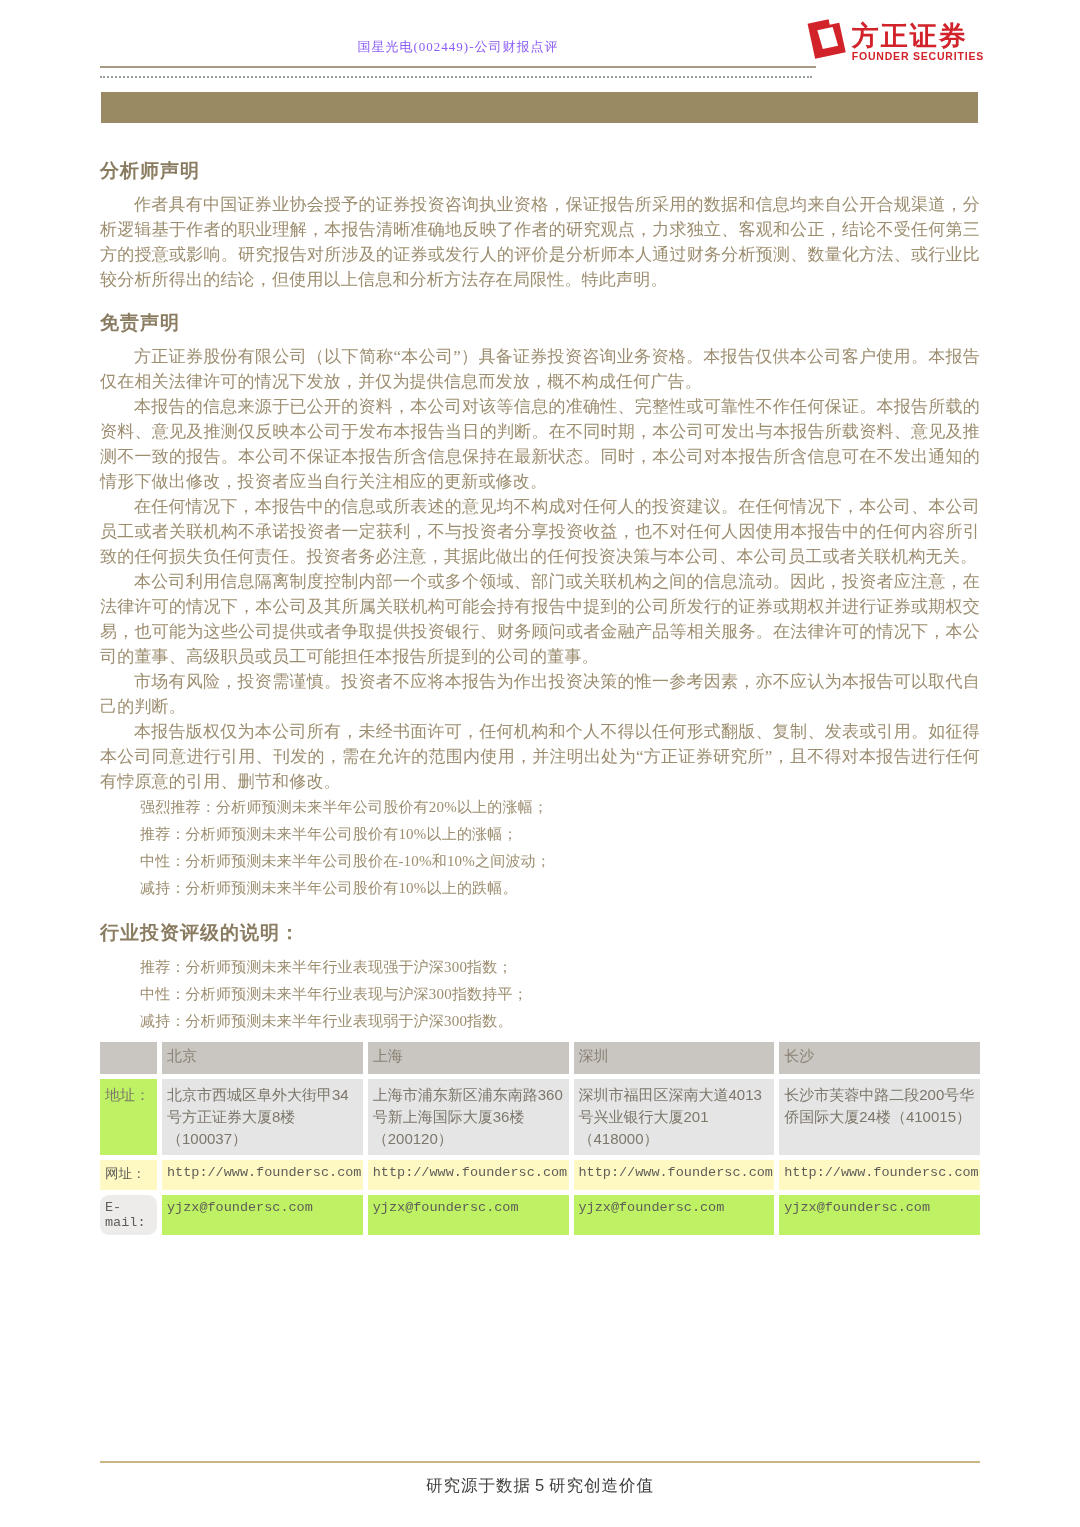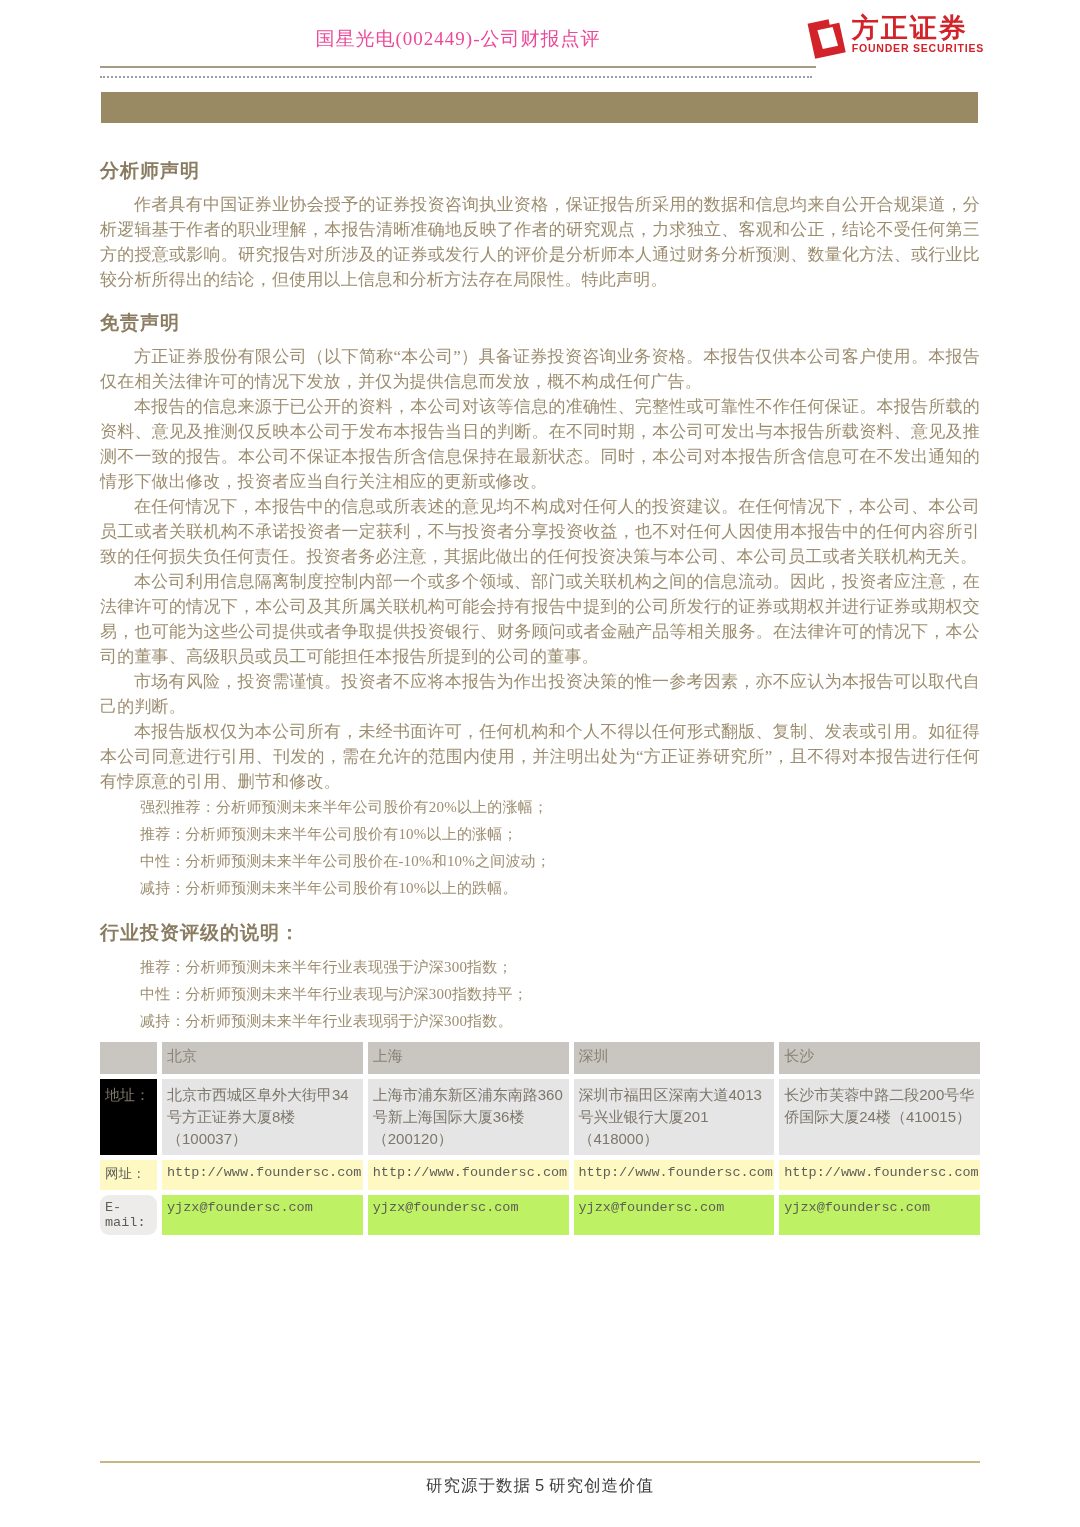--- a/index.html
+++ b/index.html
@@ -8,26 +8,26 @@
     width: 1080px; height: 1527px;
     position: relative;
     font-family: "Liberation Serif", "DejaVu Serif", serif;
     overflow: hidden;
   }
   .page { position: absolute; inset: 0; }
 
   
   .header { position: relative; height: 92px; }
   .header-title {
-    position: absolute; left: 100px; width: 716px; top: 26px;
-    text-align: center; font-size: 19px; color: #ec4899; letter-spacing: 1px;
+    position: absolute; left: 100px; width: 716px; top: 38px;
+    text-align: center; font-size: 13px; color: #8b5cf6; letter-spacing: 1px;
   }
   .logo {
     position: absolute; right: 96px; top: 14px;
-    display: flex; align-items: flex-start; gap: 3px;
+    display: flex; align-items: flex-end; gap: 3px;
   }
   .logo-mark { width: 48px; height: 48px; }
   .logo-text-cn { font-size: 27px; font-weight: bold; color: #d2232a;
     font-family: "Liberation Sans", sans-serif; letter-spacing: 2px; line-height: 1.05; }
   .logo-text-en { font-size: 10.5px; font-weight: bold; color: #d2232a;
     font-family: "Liberation Sans", sans-serif; letter-spacing: 0.8px; }
   .rule-solid {
     position: absolute; left: 100px; top: 66px; width: 716px; height: 2px;
     background: #a59b83;
   }
@@ -64,21 +64,21 @@
   }
   table.offices col.lbl { width: 57px; }
   table.offices td { vertical-align: top; padding: 5px 4px 5px 5px; }
   tr.head-row td { background: #c9c6c1; height: 32px; font-size: 15px; color: #8a8173; }
   tr.addr-row td { background: #e5e5e5; font-size: 15px; line-height: 22px; color: #7d776b; }
   tr.url-row td  { background: #fef9c3; font-size: 13.5px; color: #5f5d58;
                    font-family: "Liberation Mono", "DejaVu Sans Mono", monospace; height: 30px; }
   tr.mail-row td { background: #bef264; font-size: 13.5px; color: #5f5d58;
                    font-family: "Liberation Mono", "DejaVu Sans Mono", monospace; height: 30px; }
   td.row-label { font-size: 14.5px; color: #6e675c; font-family: "Liberation Sans", sans-serif; }
-  tr.addr-row td.row-label { background: #000000; }
+  tr.addr-row td.row-label { background: #bef264; }
   tr.mail-row td.row-label { background: #edecea;
     font-family: "Liberation Mono", "DejaVu Sans Mono", monospace; font-size: 13.5px; border-radius: 9px; }
 
   
   .footer-rule {
     position: absolute; left: 100px; top: 1461px; width: 880px; height: 2px;
     background: #c9b583;
   }
   .footer-text {
     position: absolute; left: 0; top: 1475px; width: 1080px;

